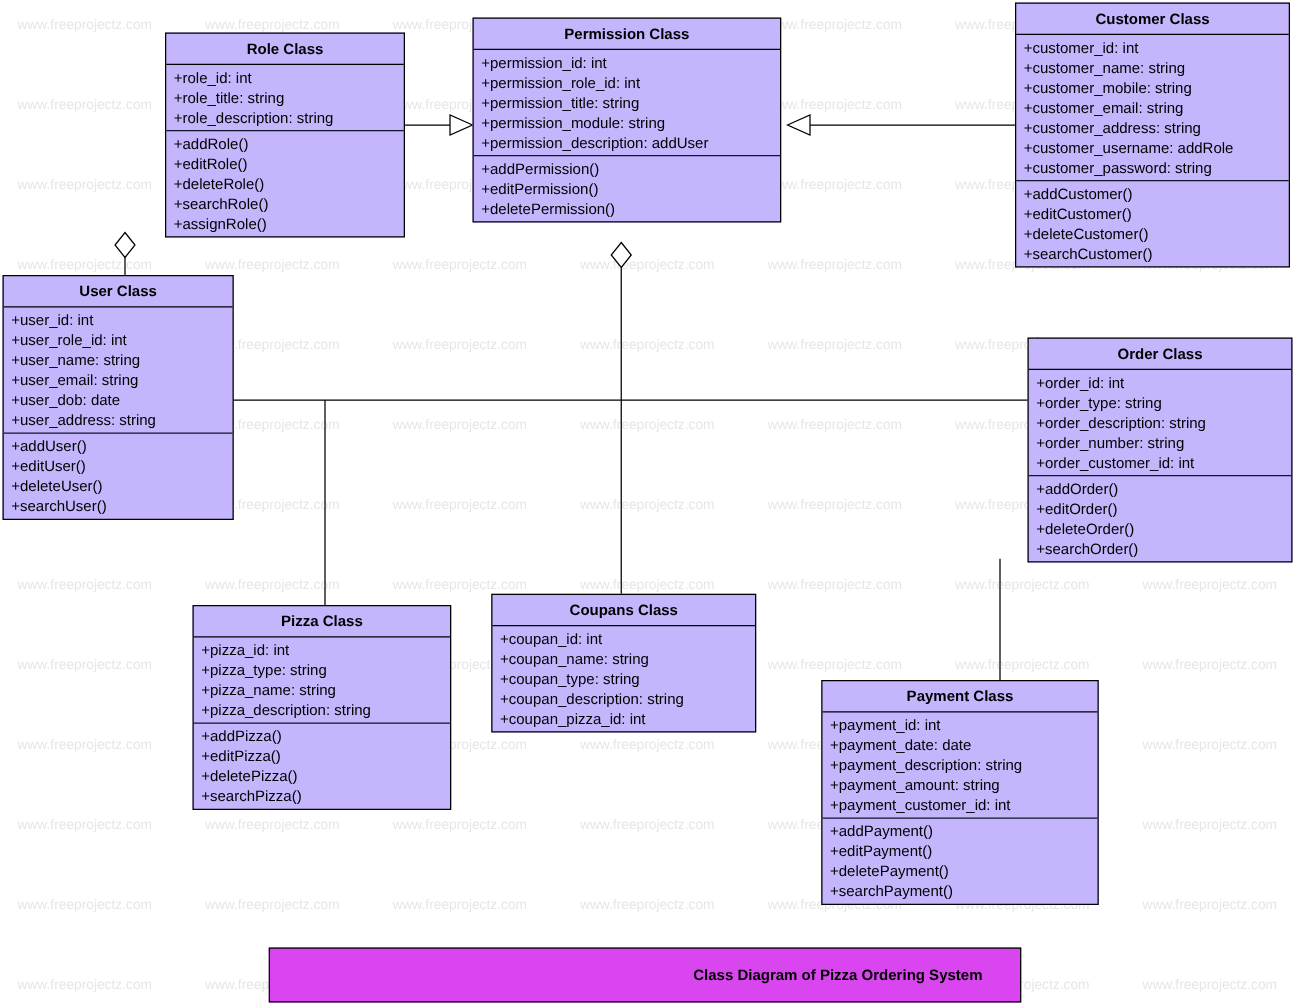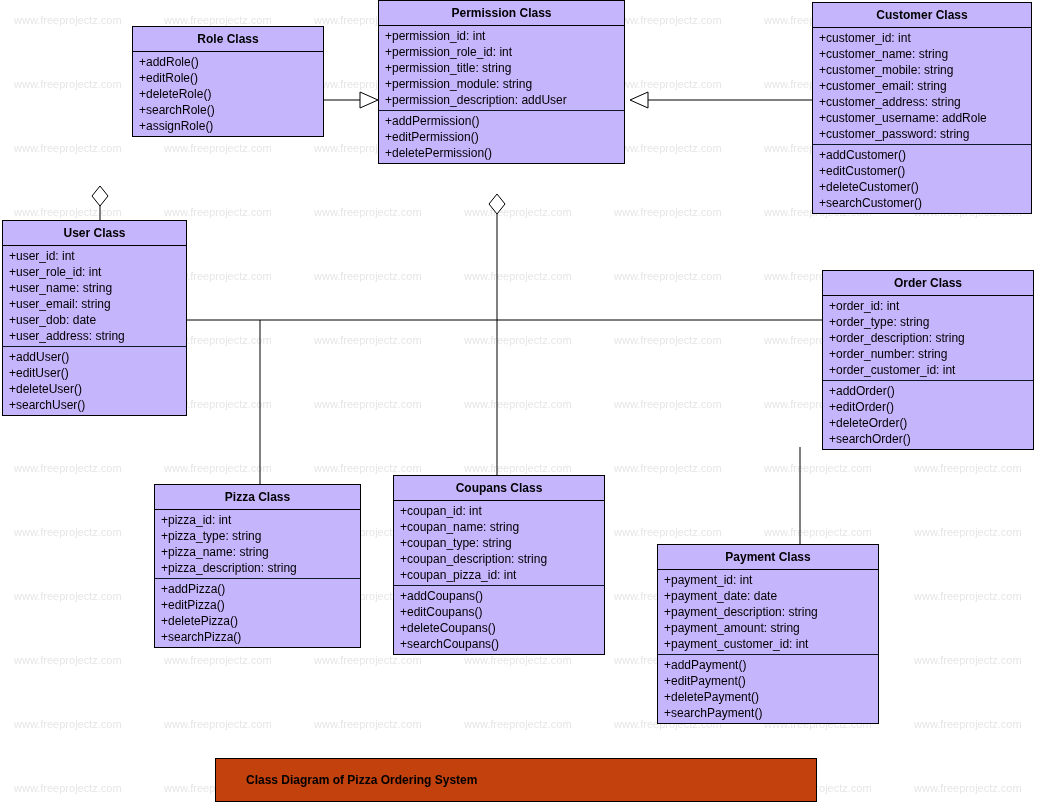--- a/index.html
+++ b/index.html
@@ -4,21 +4,21 @@
 <style>
 body{margin:0;font-family:Verdana,Geneva,sans-serif;font-size:12px;background:#fff;color:#000}
 .canvas{position:relative;width:1040px;height:804px;background:#fff;overflow:hidden}
 .watermarks{position:absolute;inset:0;pointer-events:none}
 .wm{position:absolute;color:#e6e6e6;font-size:11px;font-family:Arial,sans-serif;white-space:nowrap}
 .box{position:absolute;background:#c4b5fd;border:1px solid #000}
 .hdr{font-weight:bold;text-align:center;padding:5px 8px;border-bottom:1px solid #000}
 .sect{border-bottom:1px solid #0f172a;padding:2px 6px}
 .sect:last-child{border-bottom:none}
 .row{white-space:nowrap;line-height:16px}
-.caption{position:absolute;border:1px solid #000;background:#c2410c;font-weight:bold;text-align:left;padding:14px 30px}
+.caption{position:absolute;border:1px solid #000;background:#d946ef;font-weight:bold;text-align:right;padding:14px 30px}
 svg{position:absolute;inset:0;pointer-events:none}
 svg line{stroke:#000;stroke-width:1}
 svg polygon.hollow{fill:#fff;stroke:#000;stroke-width:1}
 </style>
 </head>
 <body>
 <div class="canvas">
 
 <div class="watermarks" id="wms">
       <span class="wm" style="left: 14px; top: 14px;">www.freeprojectz.com</span>
@@ -133,29 +133,34 @@
   <line x1="260" y1="320" x2="260" y2="484"></line>
 
   <line x1="830" y1="320" x2="830" y2="270"></line>
 
   <line x1="800" y1="447" x2="800" y2="544"></line>
 </svg>
 
 <div class="box" style="left:132px;top:26px;width:190px">
   <div class="hdr">Role Class</div>
   <div class="sect">
+        <div class="row">+role_id: int</div>
+        <div class="row">+role_title: string</div>
+        <div class="row">+role_description: string</div>
+      </div>
+  <div class="sect">
         <div class="row">+addRole()</div>
         <div class="row">+editRole()</div>
         <div class="row">+deleteRole()</div>
         <div class="row">+searchRole()</div>
         <div class="row">+assignRole()</div>
       </div>
 </div>
 
-<div class="box" style="left:378px;top:0;width:245px">
+<div class="box" style="left:378px;top:14px;width:245px">
   <div class="hdr">Permission Class</div>
   <div class="sect">
         <div class="row">+permission_id: int</div>
         <div class="row">+permission_role_id: int</div>
         <div class="row">+permission_title: string</div>
         <div class="row">+permission_module: string</div>
         <div class="row">+permission_description: addUser</div>
       </div>
   <div class="sect">
         <div class="row">+addPermission()</div>
@@ -236,26 +241,20 @@
 
 <div class="box" style="left:393px;top:475px;width:210px">
   <div class="hdr">Coupans  Class</div>
   <div class="sect">
         <div class="row">+coupan_id: int</div>
         <div class="row">+coupan_name: string</div>
         <div class="row">+coupan_type: string</div>
         <div class="row">+coupan_description: string</div>
         <div class="row">+coupan_pizza_id: int</div>
       </div>
-  <div class="sect">
-        <div class="row">+addCoupans()</div>
-        <div class="row">+editCoupans()</div>
-        <div class="row">+deleteCoupans()</div>
-        <div class="row">+searchCoupans()</div>
-      </div>
 </div>
 
 <div class="box" style="left:657px;top:544px;width:220px">
   <div class="hdr">Payment Class</div>
   <div class="sect">
         <div class="row">+payment_id: int</div>
         <div class="row">+payment_date: date</div>
         <div class="row">+payment_description: string</div>
         <div class="row">+payment_amount: string</div>
         <div class="row">+payment_customer_id: int</div>

